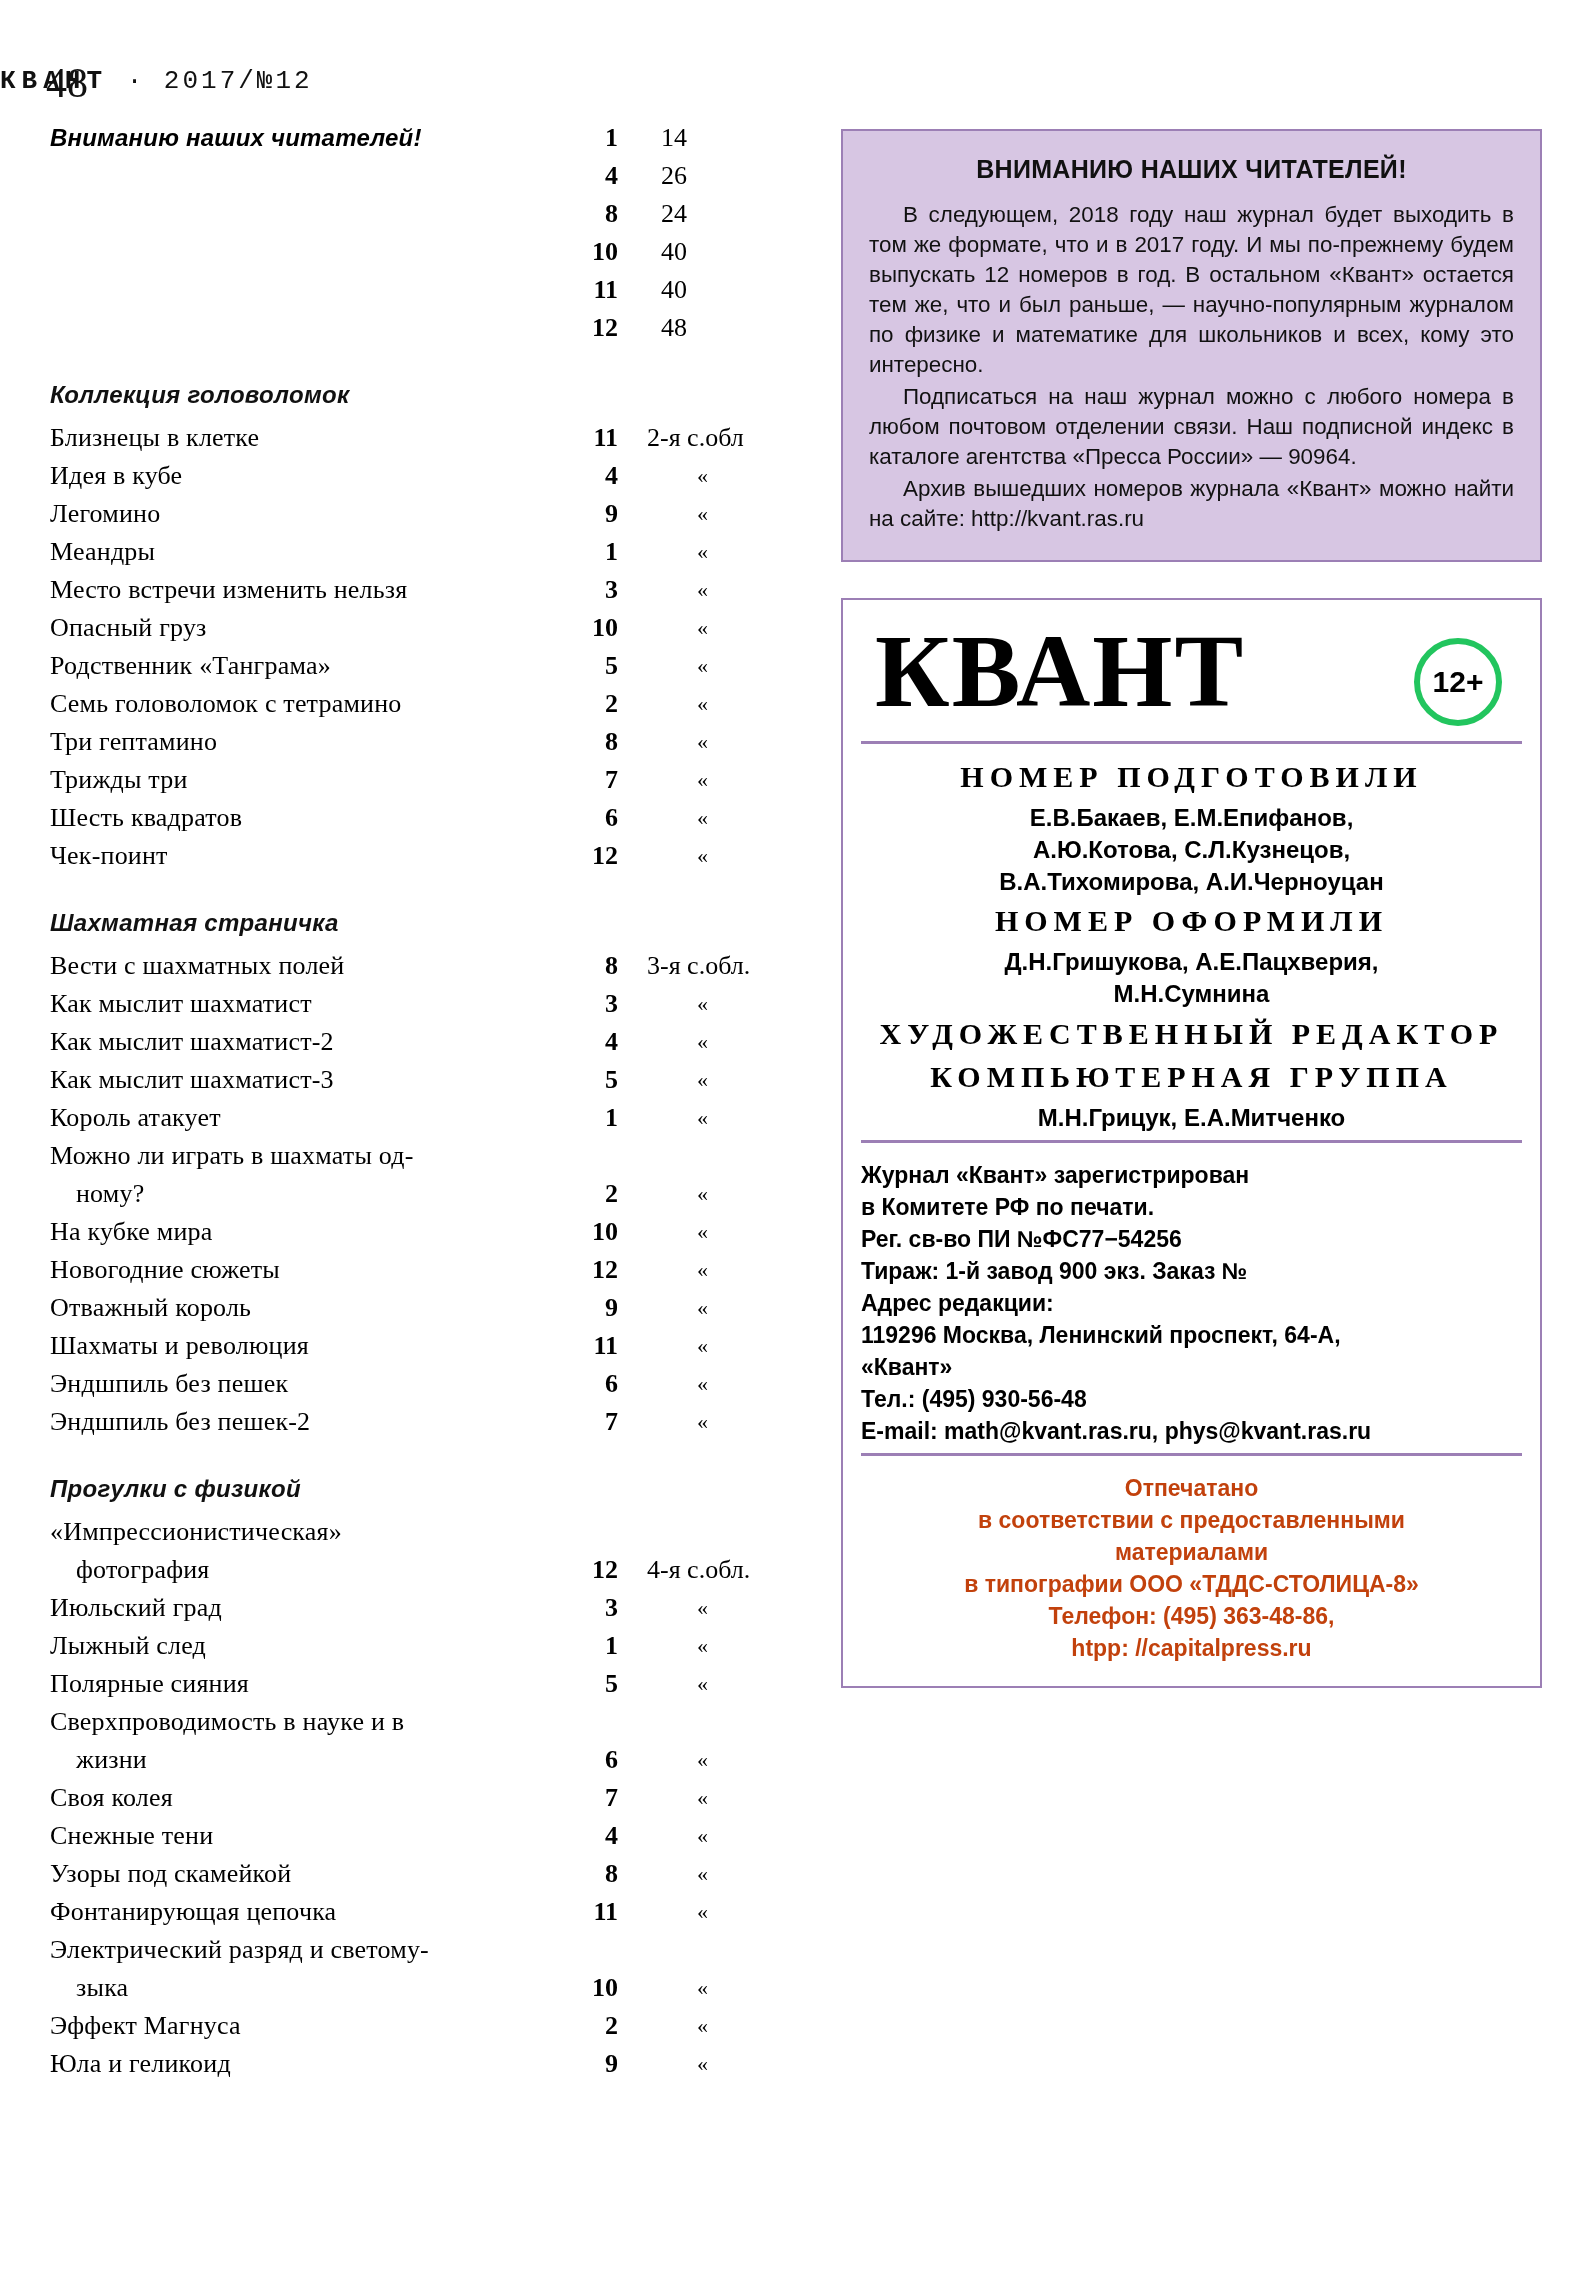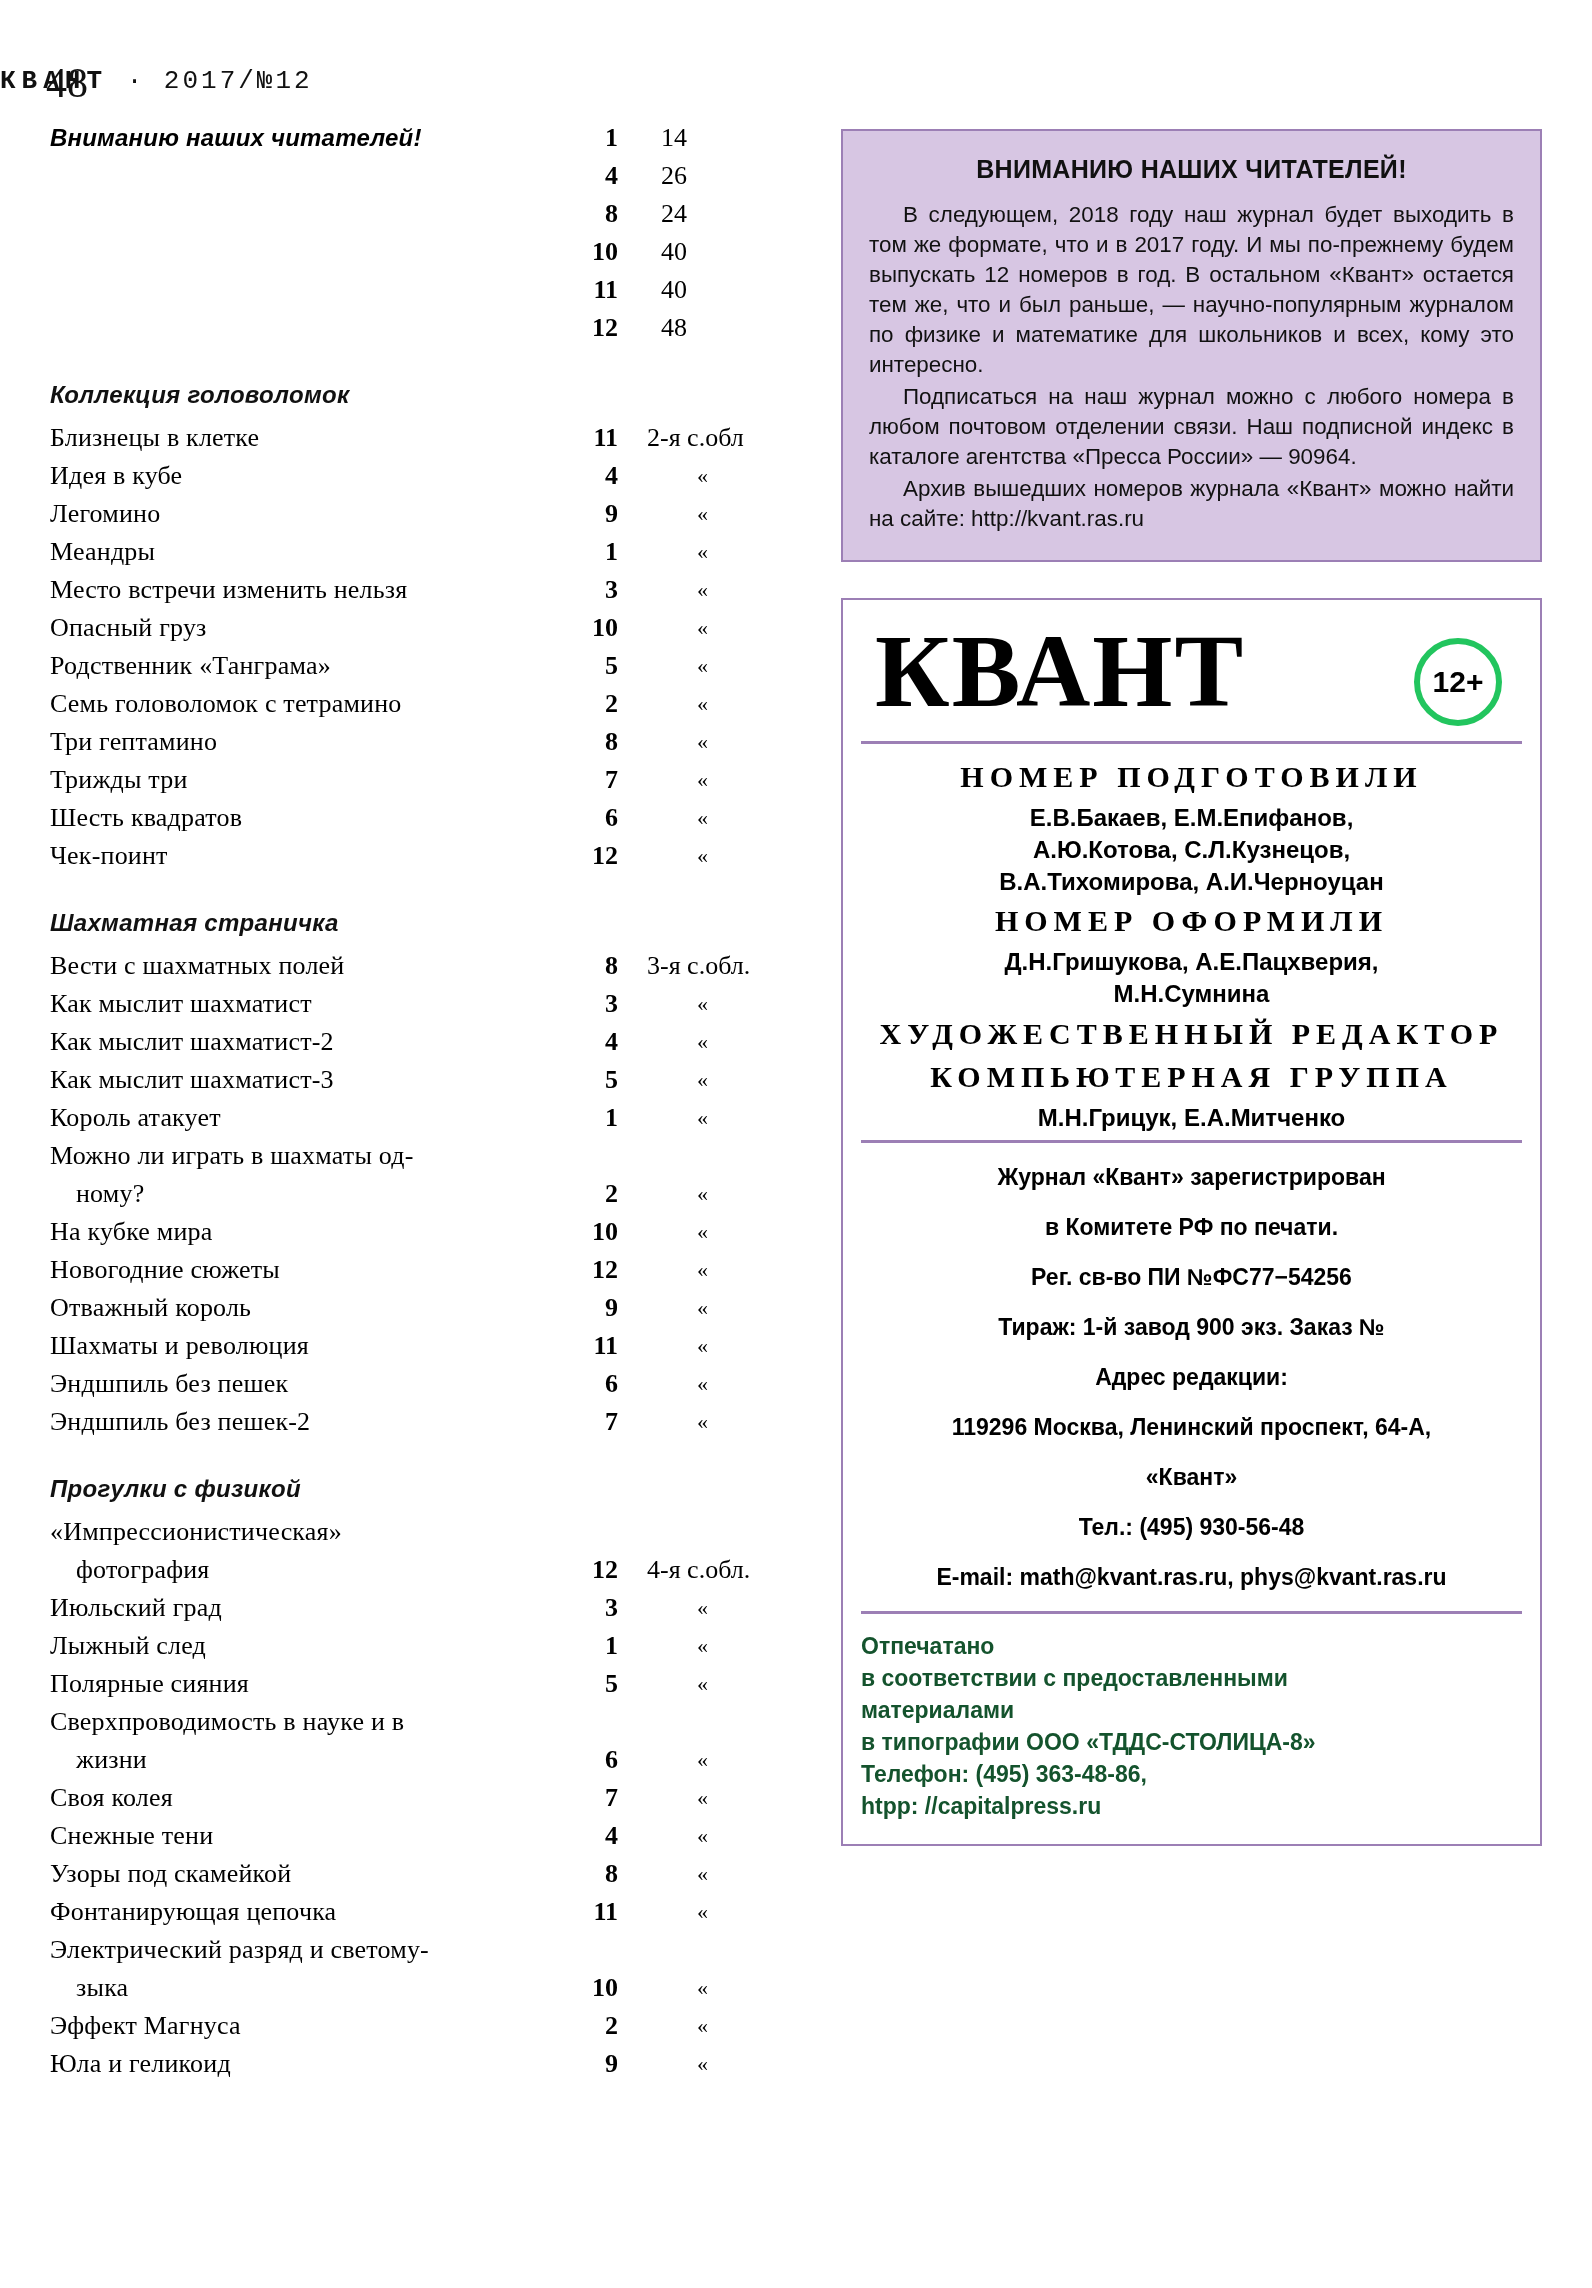--- a/index.html
+++ b/index.html
@@ -172,39 +172,40 @@
     line-height:32px;
     margin:0 0 6px 0;
     color:#000;
   }
 
   
   .reg{
     margin-top:4px;
   }
   .reg p{
-    margin:18px;
-    text-align:center;
+    margin:0;
+    text-align:left;
     font-family:"Liberation Sans", sans-serif;
     font-weight:bold;
     font-size:23px;
     line-height:32px;
     color:#000;
   }
 
   .print{
     margin-top:6px;
   }
   .print p{
     margin:0;
+    text-align:center;
     font-family:"Liberation Sans", sans-serif;
     font-weight:bold;
     font-size:23px;
     line-height:32px;
-    color:#14532d;
+    color:#c2410c;
   }
 </style>
 </head>
 <body>
 
 <div class="page">
 
   <div class="hdr">
     <div class="folio">48</div>
     <div class="hdr-title">

